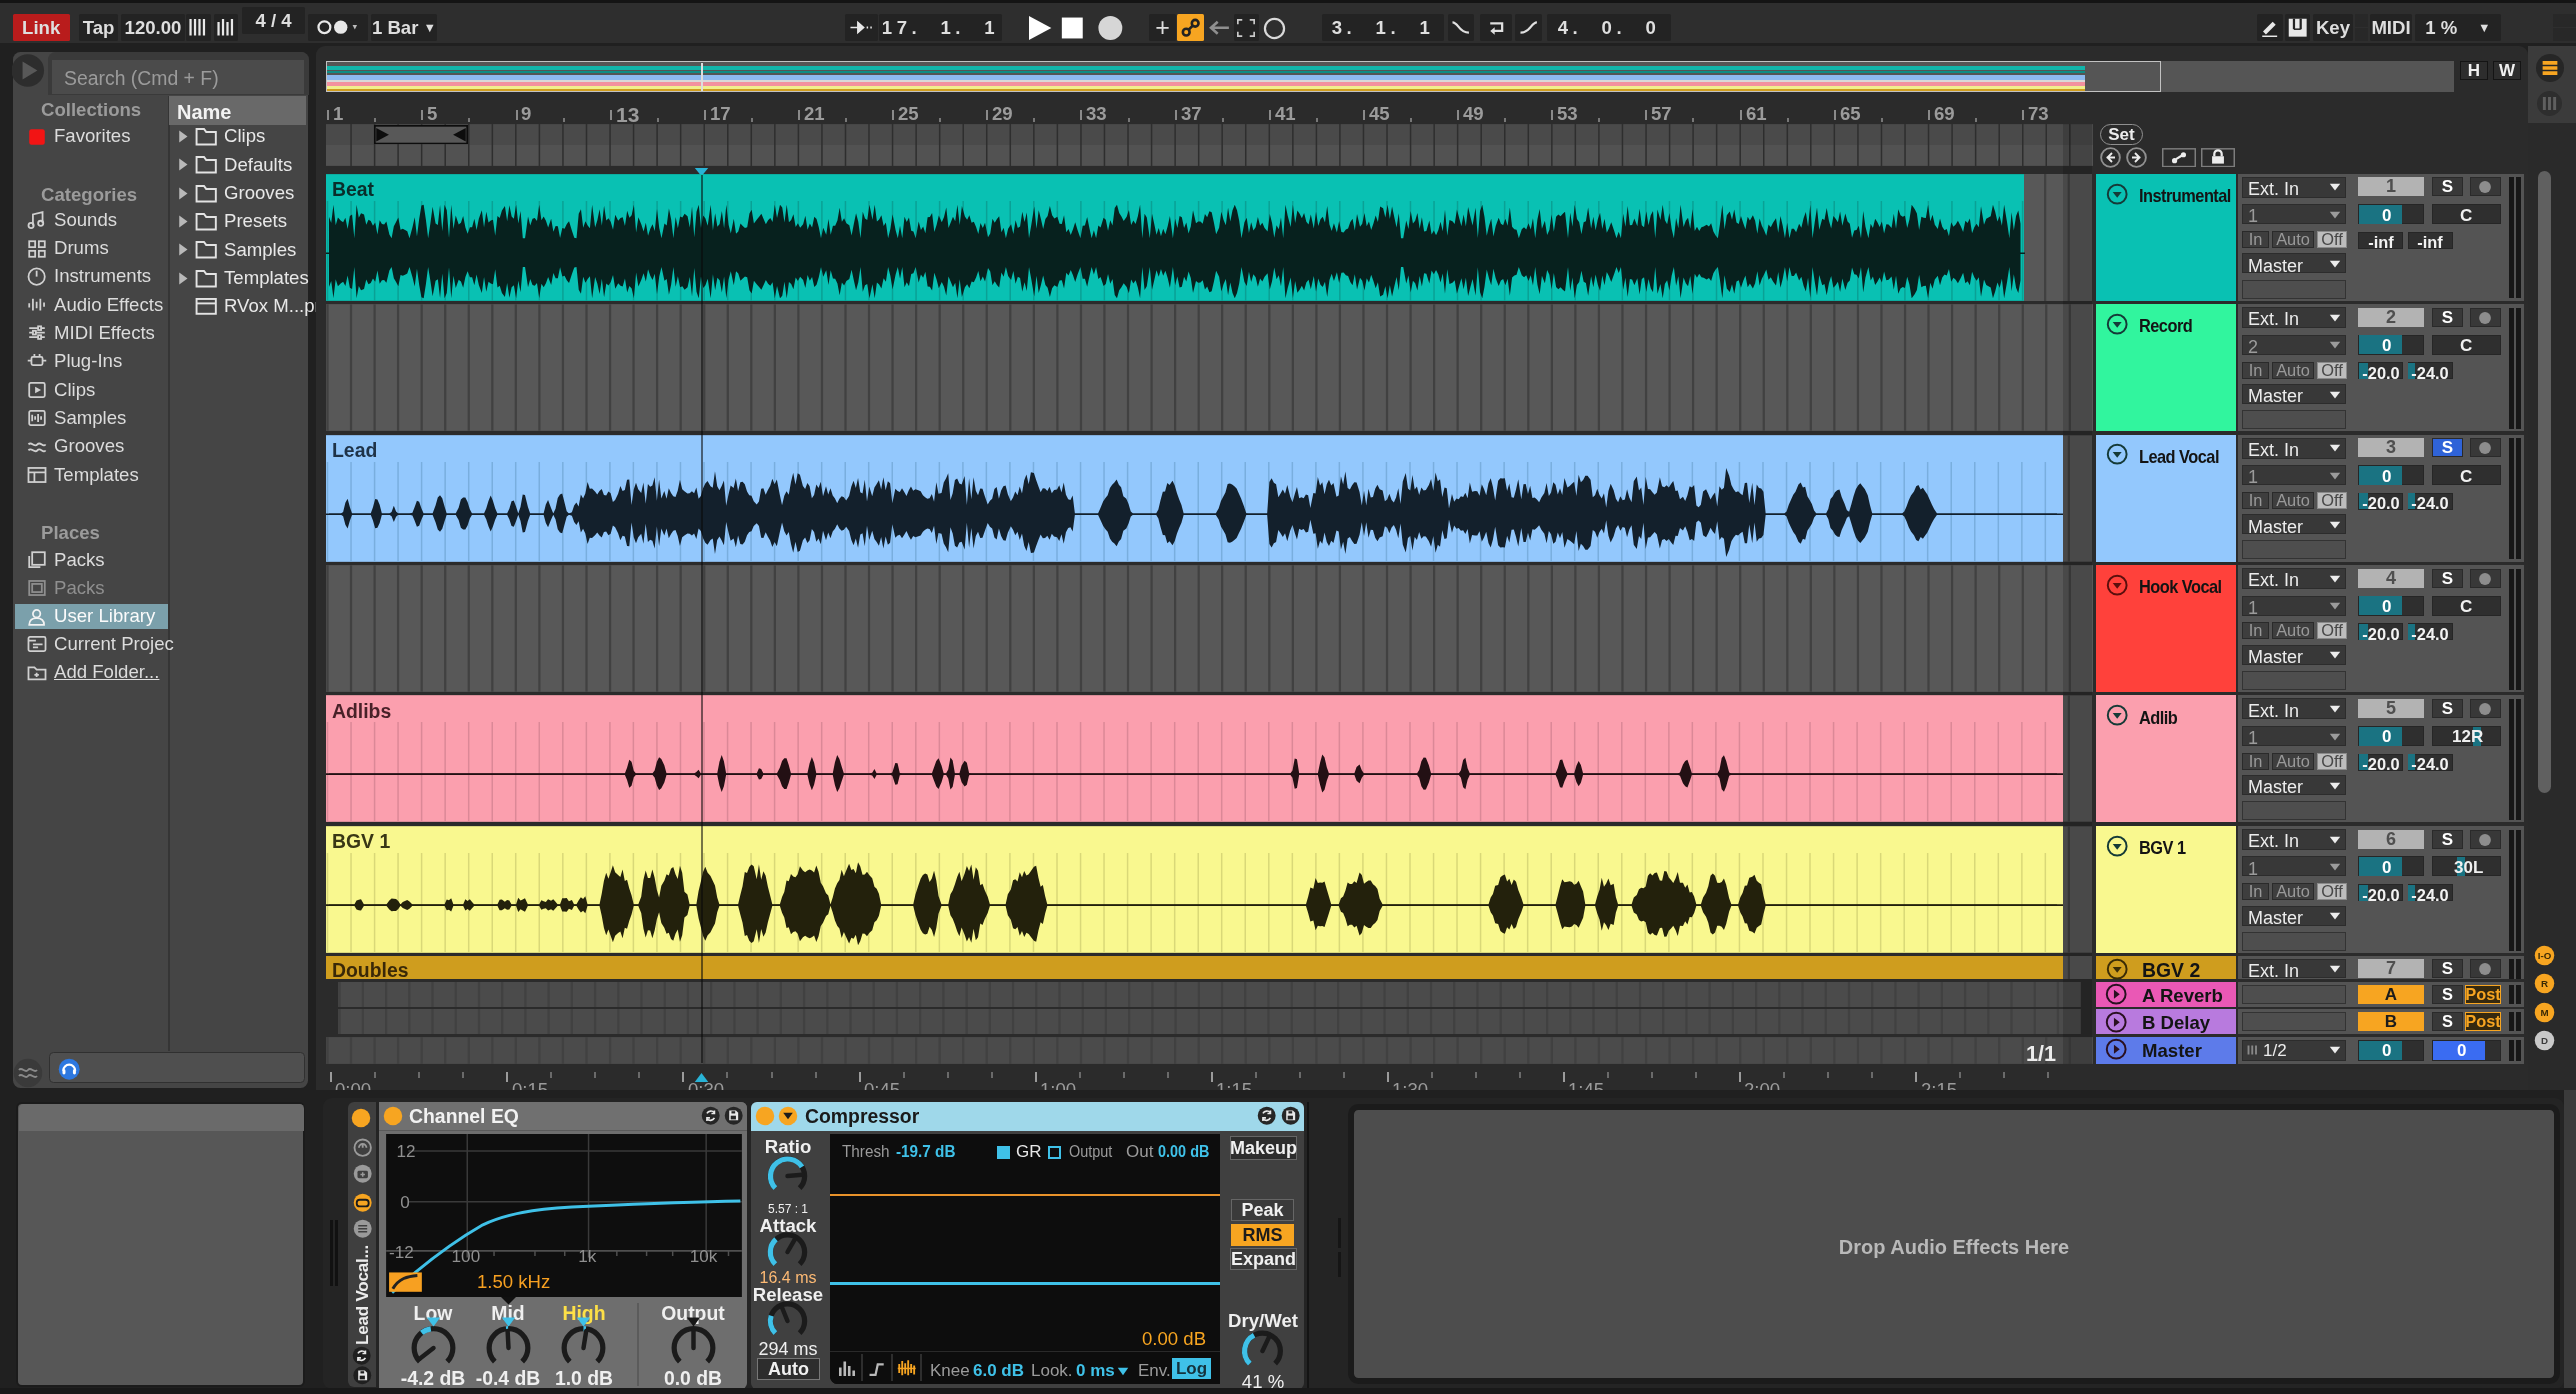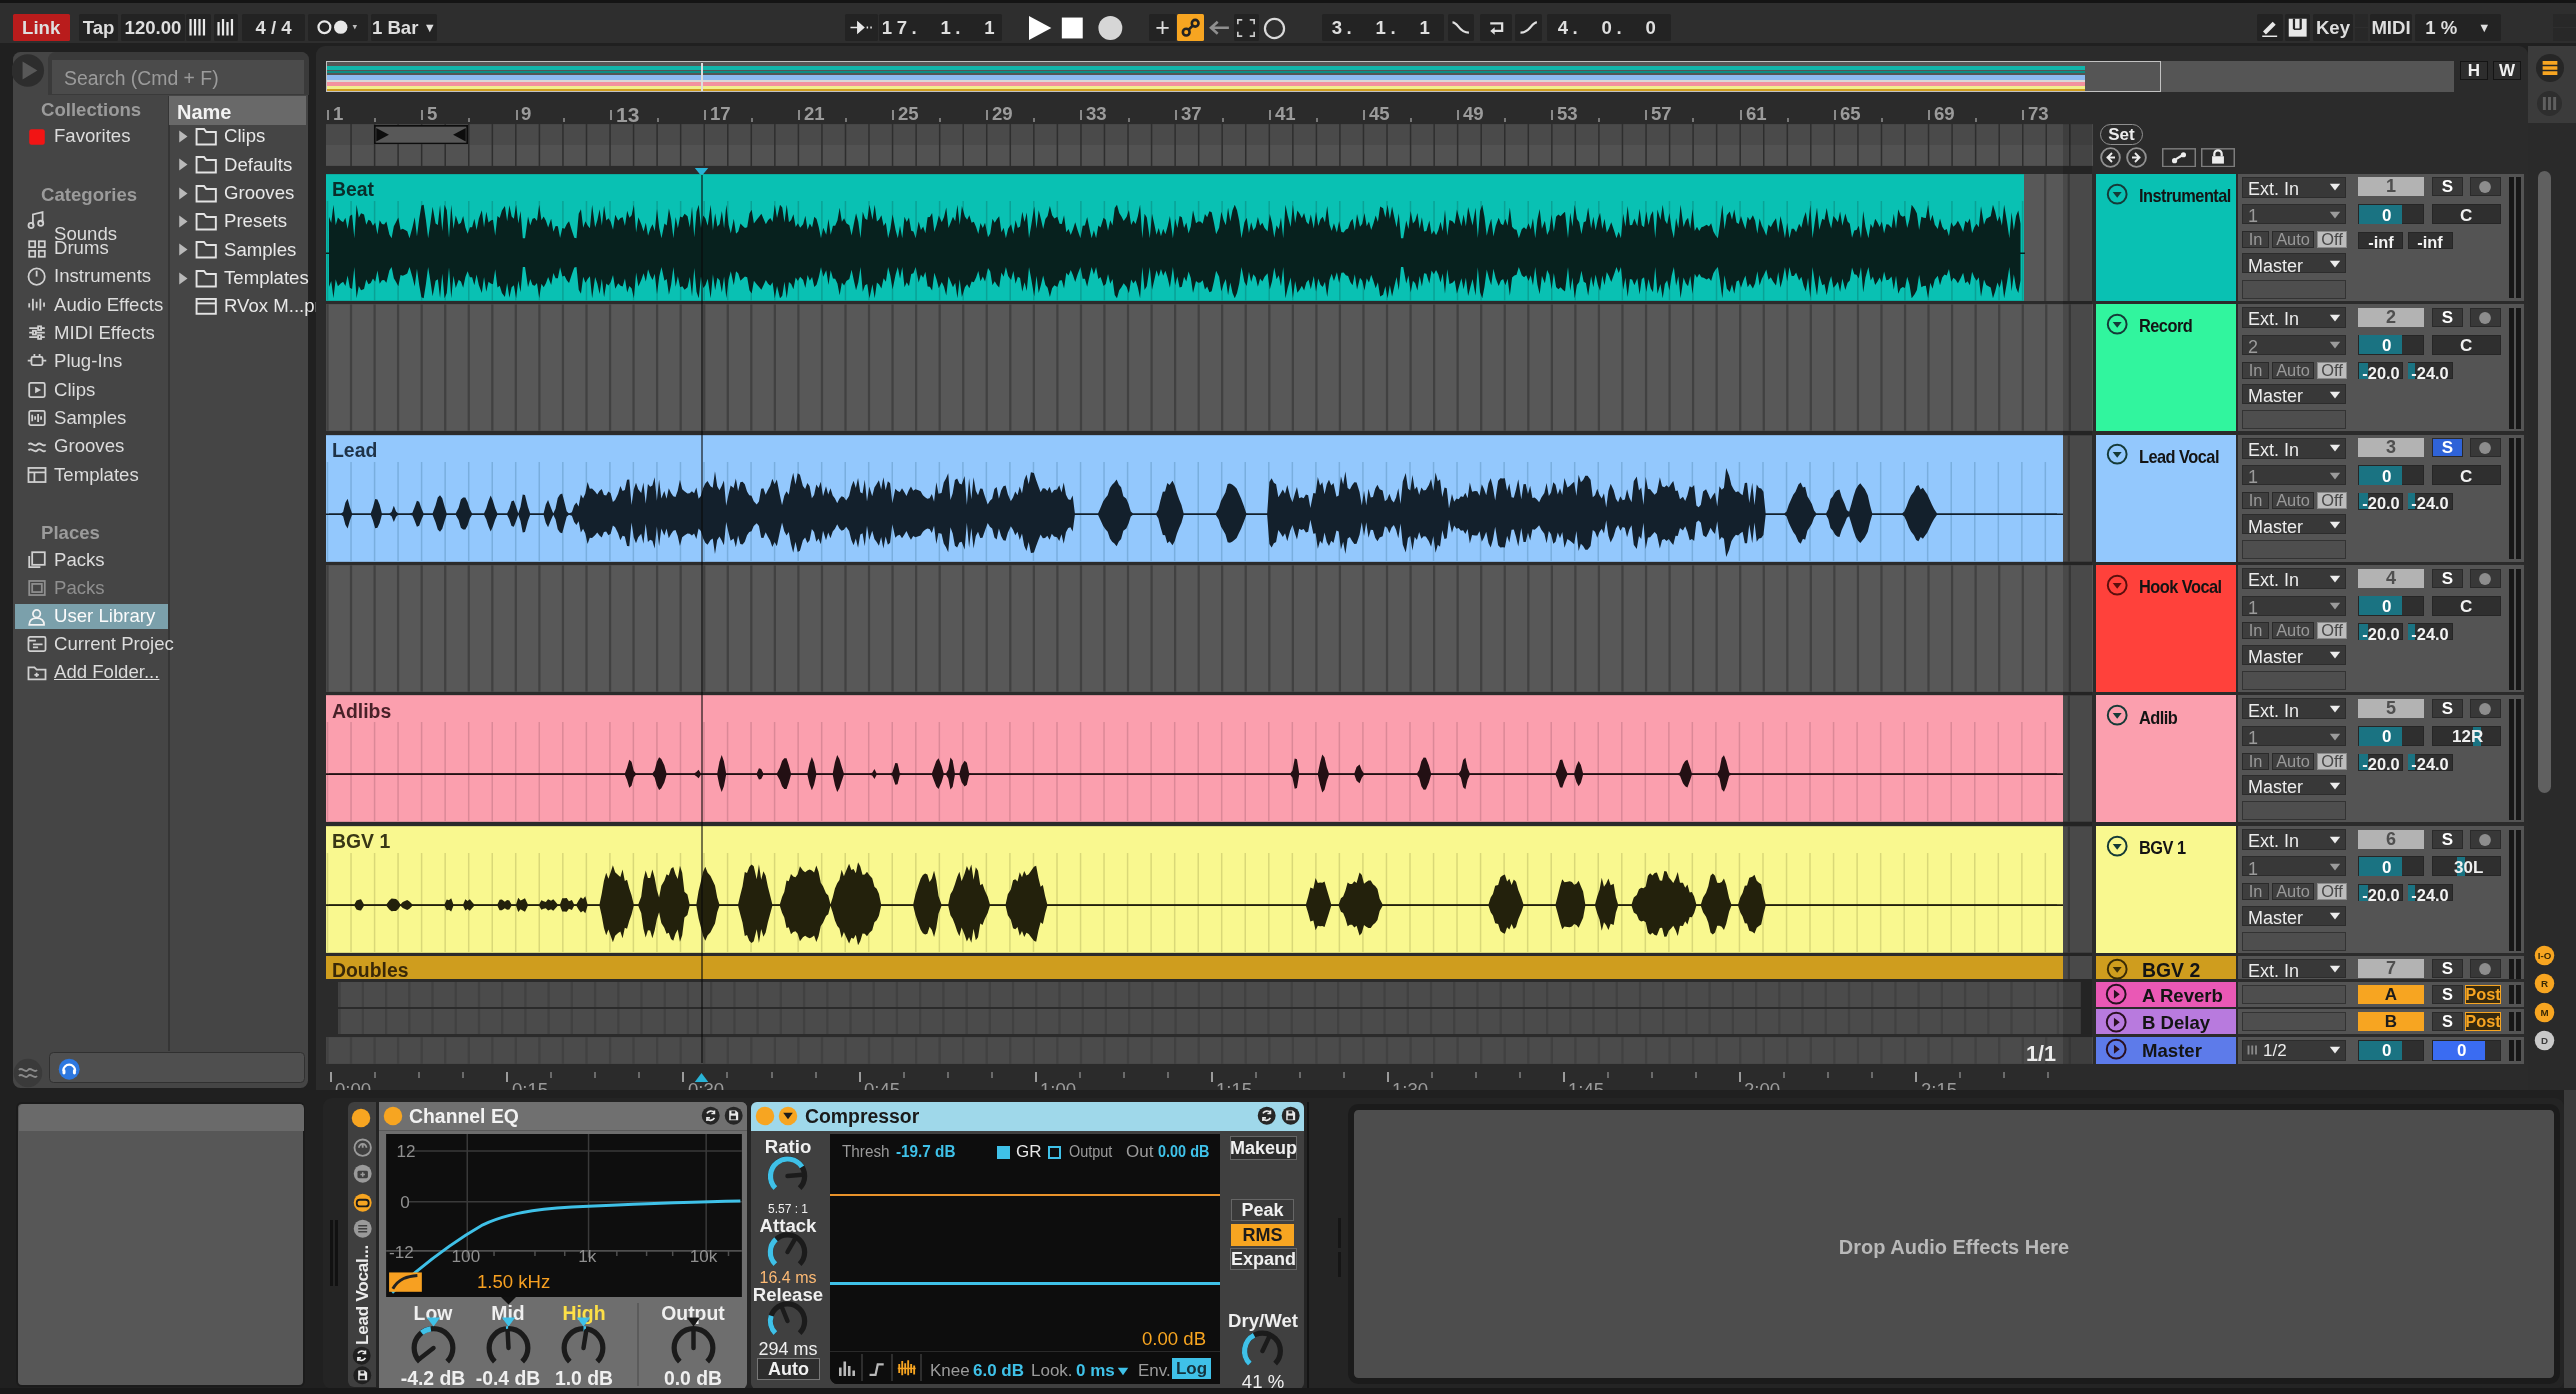--- a/index.html
+++ b/index.html
@@ -15,21 +15,21 @@
 <div class="" style="left:186px;top:14px;width:24.6px;height:27px;background:#232323;border-radius:1.5px;color:#dedede;font-size:18.6px;font-weight:bold;display:flex;align-items:center;justify-content:center;white-space:nowrap;">
     <svg width="18" height="16.4" viewBox="0 0 24 22">
       <path d="M2 0v22M8 0v22M14 0v22M20 0v22" stroke="#e8e8e8" stroke-width="3"></path>
     </svg>
   </div>
 <div class="" style="left:214px;top:14px;width:24px;height:27px;background:#232323;border-radius:1.5px;color:#dedede;font-size:18.6px;font-weight:bold;display:flex;align-items:center;justify-content:center;white-space:nowrap;">
     <svg width="18" height="16.4" viewBox="0 0 24 22">
       <path d="M2 4v18M8 0v22M14 4v18M20 0v22" stroke="#e8e8e8" stroke-width="3"></path>
     </svg>
   </div>
-<div class="" style="left:242px;top:14px;width:63px;height:27px;background:#232323;border-radius:1.5px;color:#dedede;font-size:18.6px;font-weight:bold;display:flex;align-items:center;justify-content:center;white-space:nowrap;text-align:center;">4 / 4</div>
+<div class="" style="left:242px;top:7px;width:63px;height:27px;background:#232323;border-radius:1.5px;color:#dedede;font-size:18.6px;font-weight:bold;display:flex;align-items:center;justify-content:center;white-space:nowrap;text-align:center;">4 / 4</div>
 <div class="" style="left:308px;top:14px;width:60px;height:27px;background:#232323;border-radius:1.5px;color:#dedede;font-size:18.6px;font-weight:bold;display:flex;align-items:center;justify-content:center;white-space:nowrap;">
     <svg width="43" height="16.4" viewBox="0 0 58 22">
       <circle cx="10" cy="11" r="8" fill="none" stroke="#e8e8e8" stroke-width="3"></circle>
       <circle cx="32" cy="11" r="9" fill="#e8e8e8"></circle>
       <path d="M48 8l6 0-3 6z" fill="#bbb"></path>
     </svg>
   </div>
 <div class="" style="left:371px;top:14px;width:66px;height:27px;background:#232323;border-radius:1.5px;color:#dedede;font-size:18.6px;font-weight:bold;display:flex;align-items:center;justify-content:center;white-space:nowrap;">1 Bar&nbsp; <span style="font-size:12.7px">▼</span></div>
 <div class="" style="left:845px;top:14px;width:33px;height:27px;background:#232323;border-radius:1.5px;color:#dedede;font-size:18.6px;font-weight:bold;display:flex;align-items:center;justify-content:center;white-space:nowrap;">
     <svg width="25" height="15" viewBox="0 0 34 20">
@@ -123,21 +123,21 @@
 <svg class="abs" style="left:27px;top:127px;width:20px;height:20px" viewBox="0 0 27 27">
     <rect x="3" y="3" width="21" height="21" rx="3" fill="#f21414"></rect>
   </svg>
 <div class="t" style="left:54px;top:125px;color:#dcdcdc;font-size:18.6px;font-weight:normal;">Favorites</div>
 <div class="t" style="left:41px;top:184px;color:#9b9b9b;font-size:18.6px;font-weight:bold">Categories</div>
 <svg class="abs" style="left:27px;top:210px;width:20px;height:20px" viewBox="0 0 27 27">
     <path style="fill:none;stroke:#d0d0d0;stroke-width:2.4" d="M8 21V6l13-3v15"></path>
     <circle cx="5.5" cy="21" r="3.5" style="fill:none;stroke:#d0d0d0;stroke-width:2.4"></circle>
     <circle cx="18.5" cy="18" r="3.5" style="fill:none;stroke:#d0d0d0;stroke-width:2.4"></circle>
   </svg>
-<div class="t" style="left:54px;top:223px;color:#dcdcdc;font-size:18.6px;font-weight:normal;">Sounds</div>
+<div class="t" style="left:54px;top:209px;color:#dcdcdc;font-size:18.6px;font-weight:normal;">Sounds</div>
 <svg class="abs" style="left:27px;top:239px;width:20px;height:20px" viewBox="0 0 27 27">
     <rect x="3" y="3" width="8" height="8" style="fill:none;stroke:#d0d0d0;stroke-width:2.4"></rect>
     <rect x="16" y="3" width="8" height="8" style="fill:none;stroke:#d0d0d0;stroke-width:2.4"></rect>
     <rect x="3" y="16" width="8" height="8" style="fill:none;stroke:#d0d0d0;stroke-width:2.4"></rect>
     <rect x="16" y="16" width="8" height="8" style="fill:none;stroke:#d0d0d0;stroke-width:2.4"></rect>
   </svg>
 <div class="t" style="left:54px;top:237px;color:#dcdcdc;font-size:18.6px;font-weight:normal;">Drums</div>
 <svg class="abs" style="left:27px;top:267px;width:20px;height:20px" viewBox="0 0 27 27">
     <circle cx="13" cy="13" r="11" style="fill:none;stroke:#d0d0d0;stroke-width:2.4"></circle>
     <path style="fill:none;stroke:#d0d0d0;stroke-width:2.4" d="M13 5v8"></path>

